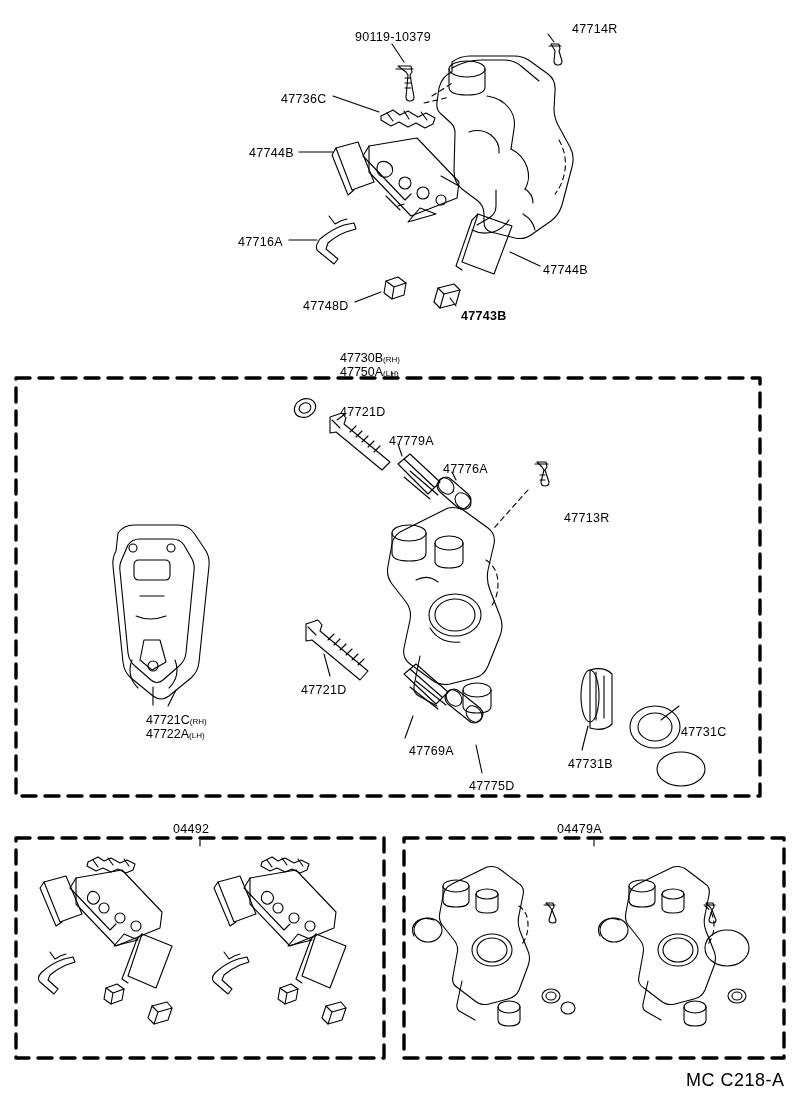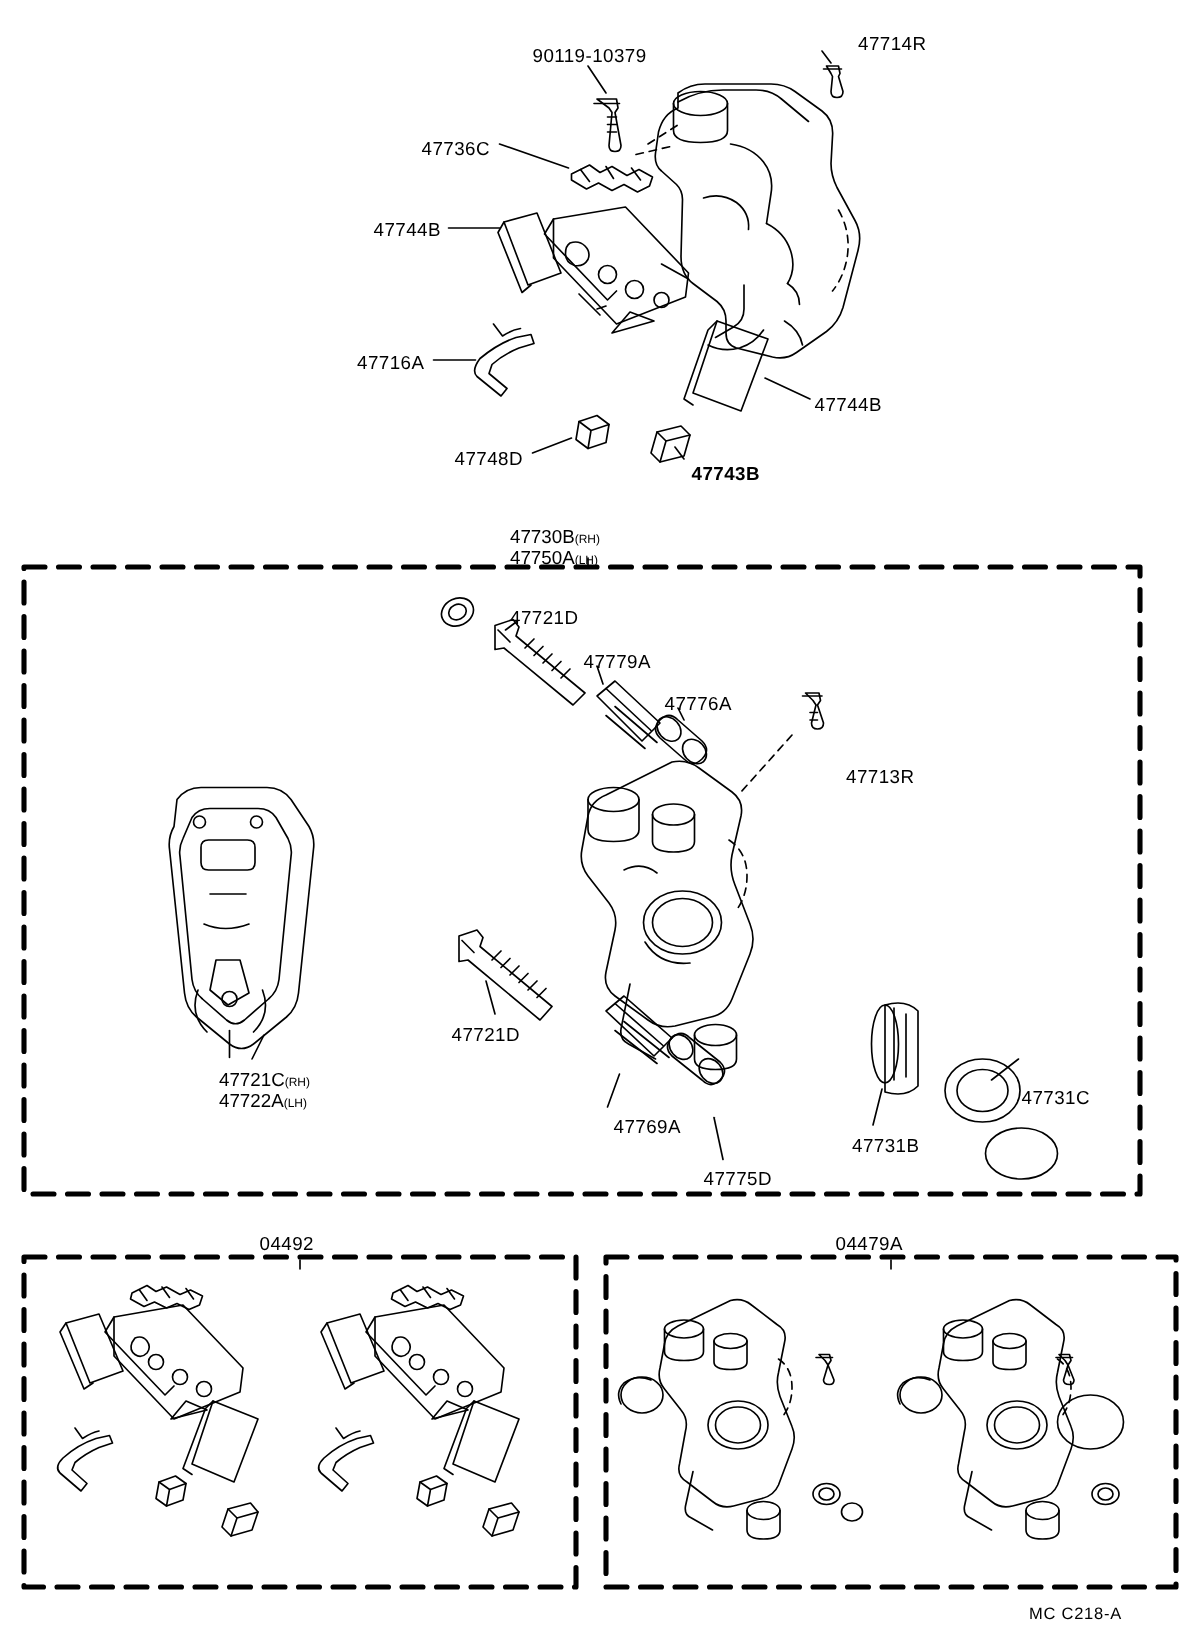--- a/index.html
+++ b/index.html
@@ -2,21 +2,21 @@
 <html><head>
 <meta charset="utf-8">
 <style>
   html,body{margin:0;padding:0;background:#ffffff;}
   body{width:800px;height:1094px;position:relative;overflow:hidden;
        font-family:"Liberation Sans", sans-serif;color:#000;}
   #sheet{position:absolute;left:0;top:0;width:800px;height:902px;}
   svg{position:absolute;left:0;top:0;}
   .lbl{position:absolute;font-size:12.5px;letter-spacing:0.3px;white-space:nowrap;}
   .sub{font-size:8px;}
-  .code{position:absolute;font-size:11px;letter-spacing:0.5px;}
+  .code{position:absolute;font-size:18px;letter-spacing:0.5px;}
   .stack{position:absolute;font-size:12.5px;line-height:13px;white-space:nowrap;}
 </style>
 </head>
 <body>
 
 <div id="sheet">
 
   <svg width="800" height="1094" viewBox="0 0 800 1094">
     <g fill="none" stroke="#000" stroke-width="1.1" stroke-linejoin="round" stroke-linecap="round">
 

